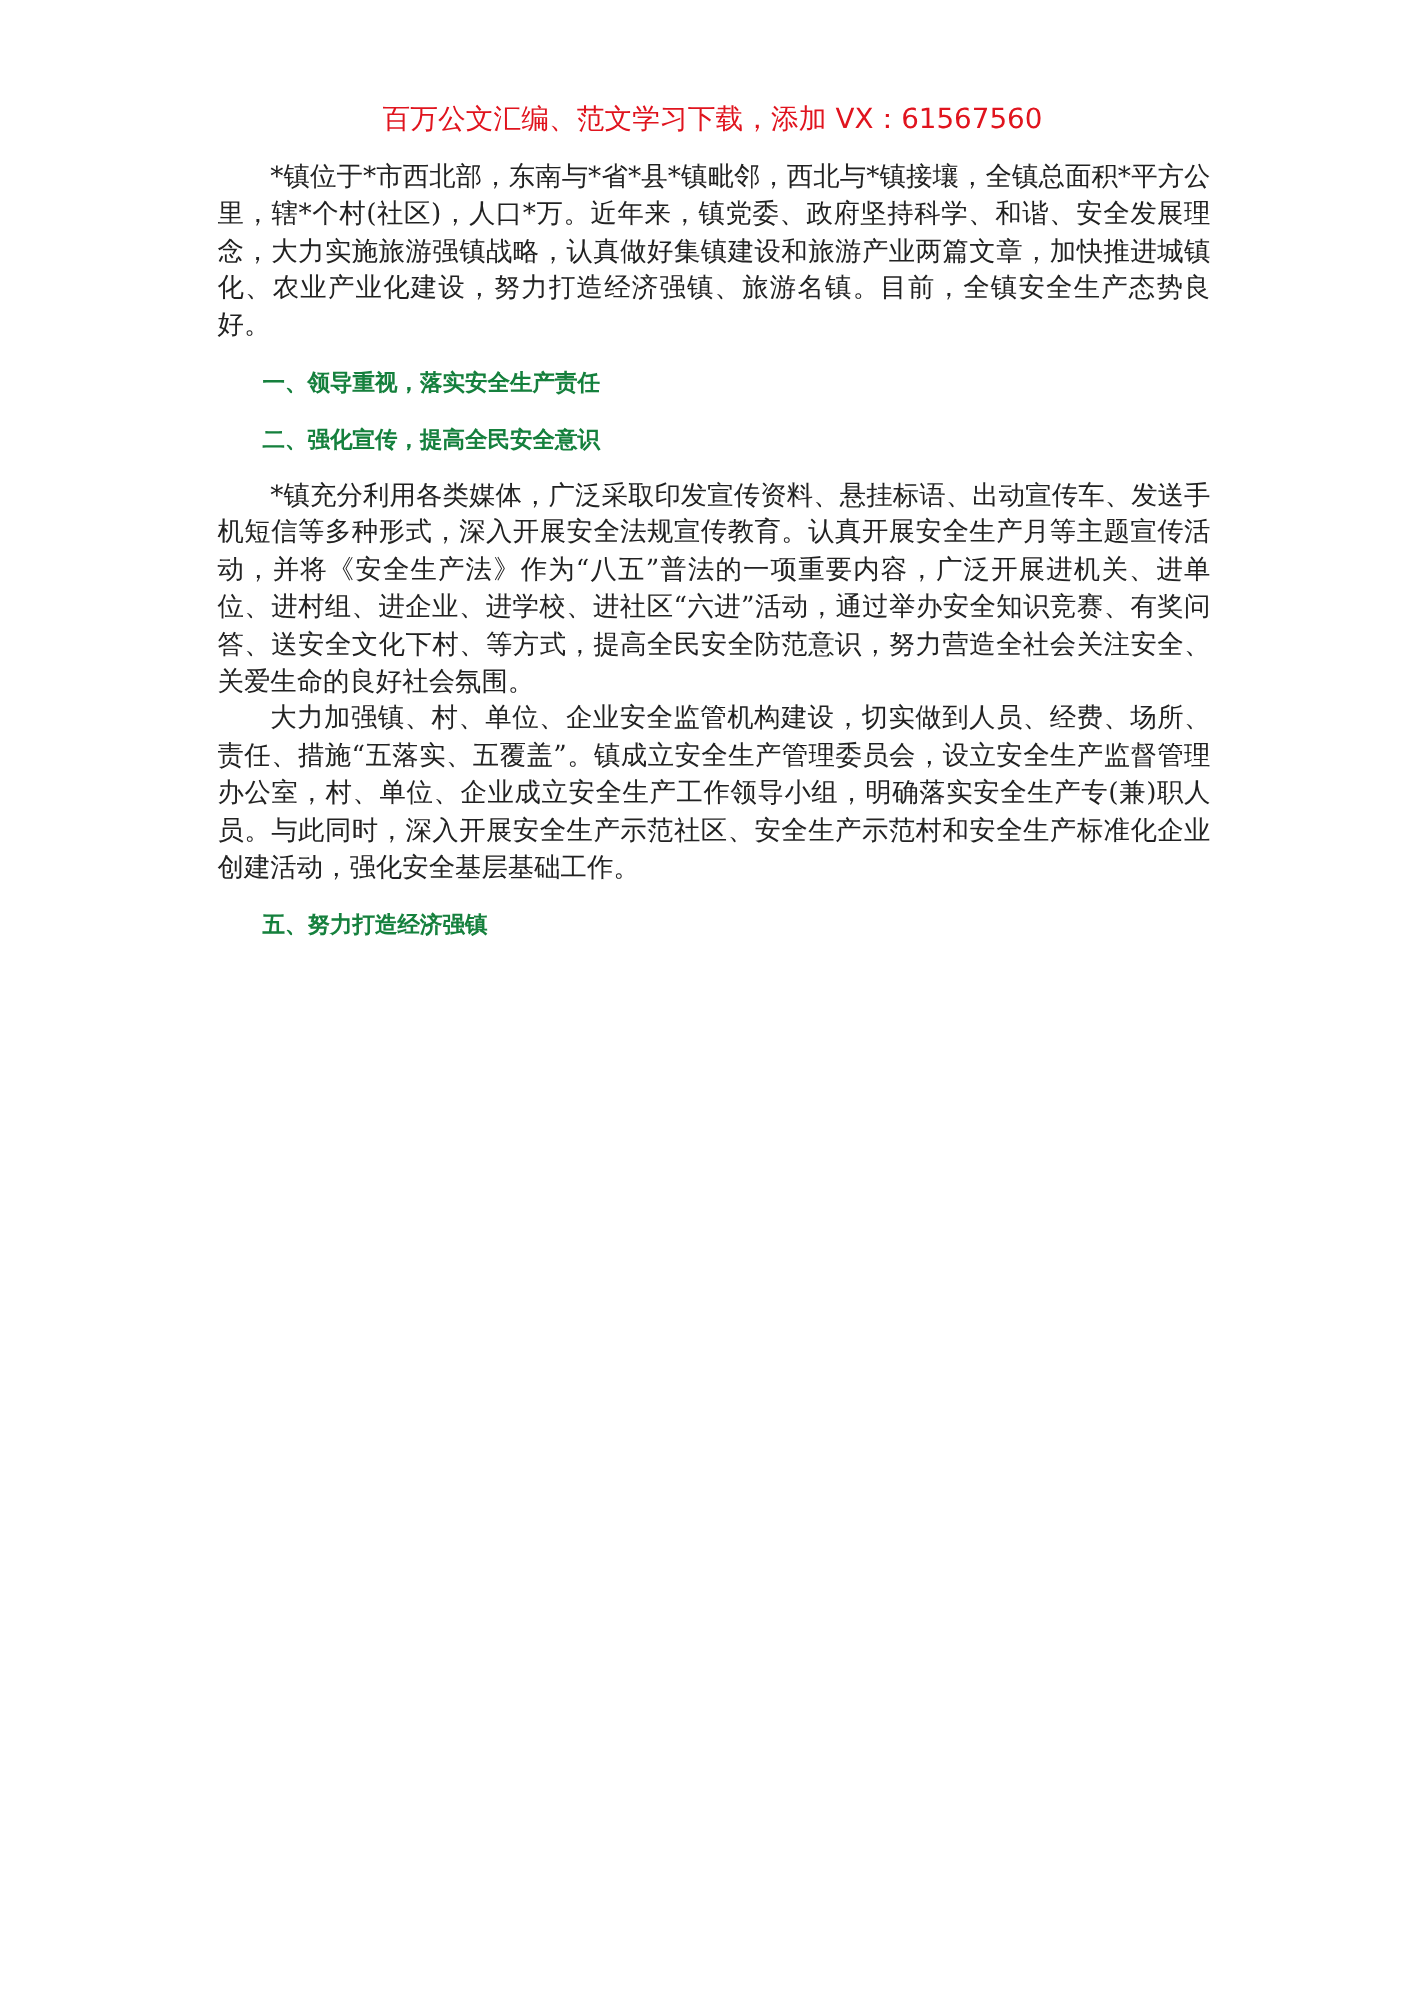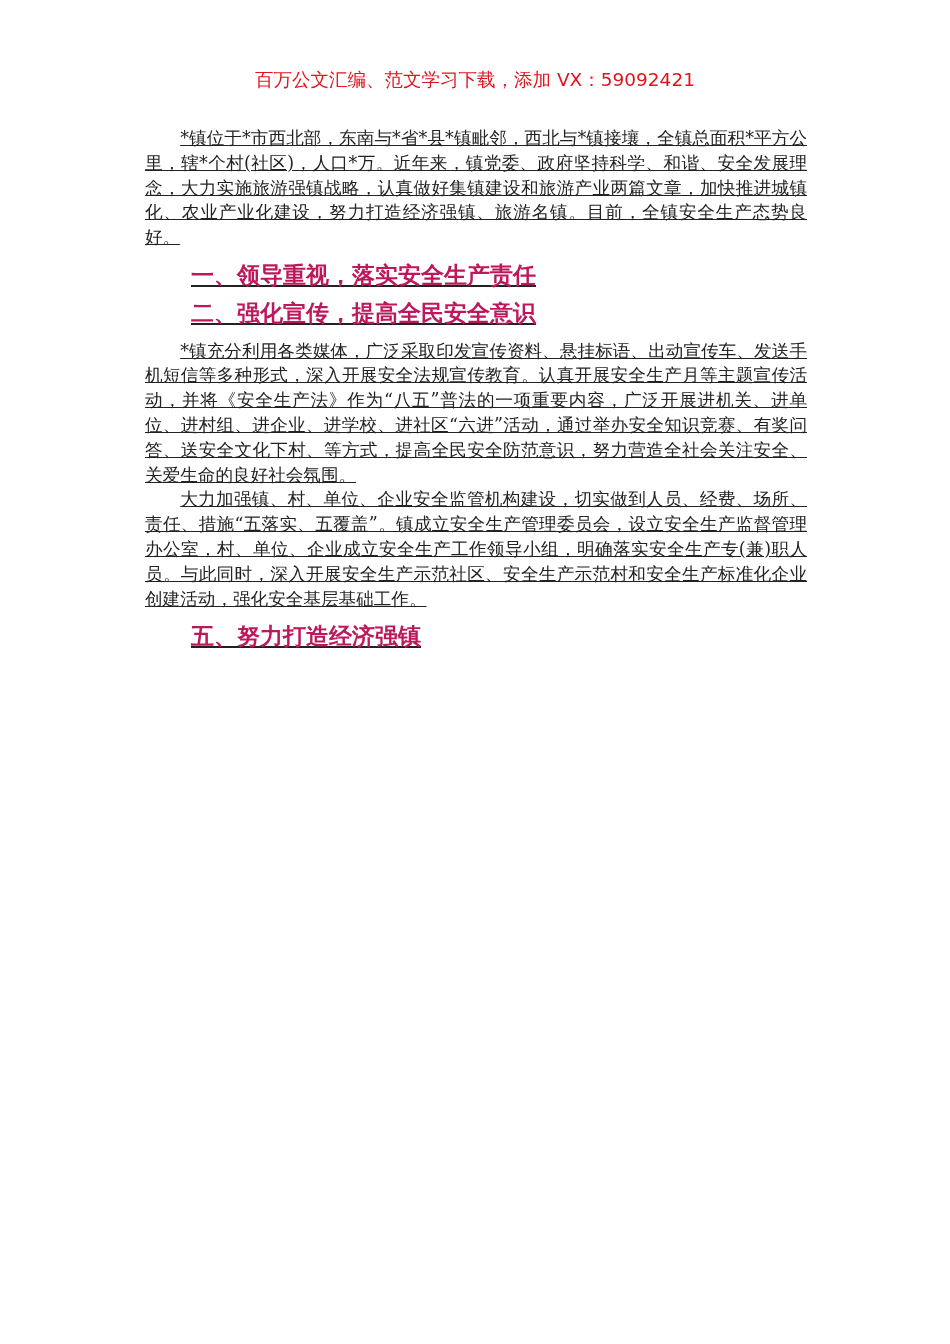--- a/index.html
+++ b/index.html
@@ -3,37 +3,36 @@
   <meta charset="utf-8">
   <style>
     html, body { margin: 0; padding: 0; background: #ffffff; }
     body { width: 950px; height: 1344px; position: relative; overflow: hidden; }
     .banner {
       position: absolute; top: 66px; left: 0; width: 950px;
       text-align: center; color: #e0141e;
       font-family: "DejaVu Sans", sans-serif; font-size: 18.5px; line-height: 28px;
     }
     .page {
-      position: absolute; top: 126px; left: 145px; width: 662px;
+      position: absolute; top: 106px; left: 145px; width: 662px;
       font-family: "DejaVu Serif", serif; font-size: 17.6px; color: #222;
       line-height: 24.8px;
-      text-decoration: underline;
     }
     .para { margin: 0; text-indent: 2em; text-align: justify; }
     .heading {
       margin: 13px 0 13px 0; text-indent: 2em; font-weight: bold;
-      font-family: "DejaVu Sans", sans-serif; font-size: 23px; color: #be185d;
+      font-family: "DejaVu Sans", sans-serif; font-size: 15px; color: #15803d;
     }
     .lead { font-weight: bold; font-family: "DejaVu Sans", sans-serif; }
     .sec { margin-bottom: 0; }
   </style>
 </head>
 <body>
 
-<div class="banner">百万公文汇编、范文学习下载，添加 VX：59092421</div>
+<div class="banner">百万公文汇编、范文学习下载，添加 VX：61567560</div>
 
 <div class="page">
   <p class="para">*镇位于*市西北部，东南与*省*县*镇毗邻，西北与*镇接壤，全镇总面积*平方公里，辖*个村(社区)，人口*万。近年来，镇党委、政府坚持科学、和谐、安全发展理念，大力实施旅游强镇战略，认真做好集镇建设和旅游产业两篇文章，加快推进城镇化、农业产业化建设，努力打造经济强镇、旅游名镇。目前，全镇安全生产态势良好。</p>
 
   <div class="sec">
     <p class="heading">一、领导重视，落实安全生产责任</p>
   </div>
 
   <div class="sec">
     <p class="heading">二、强化宣传，提高全民安全意识</p>

